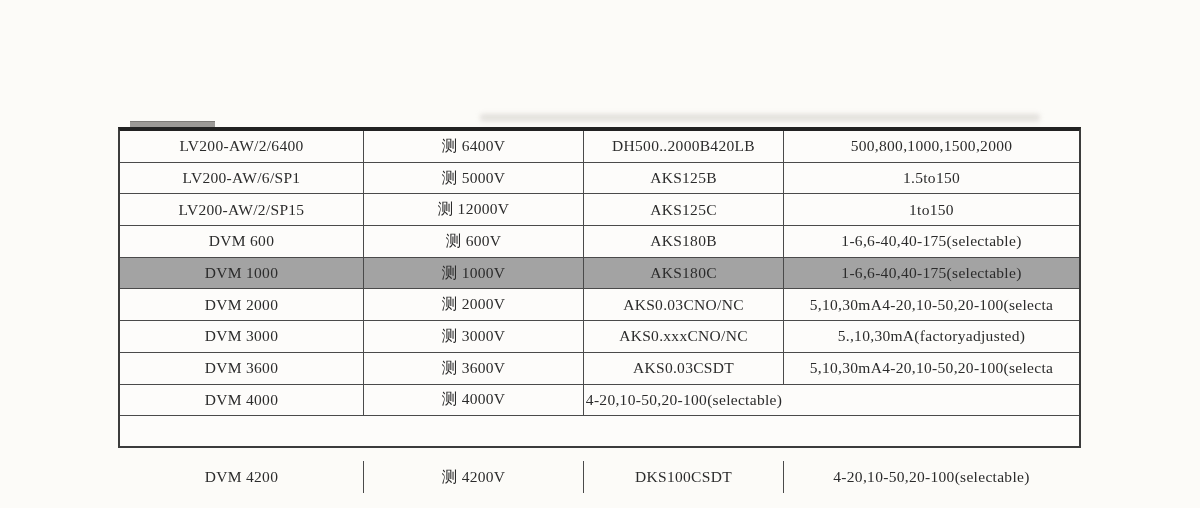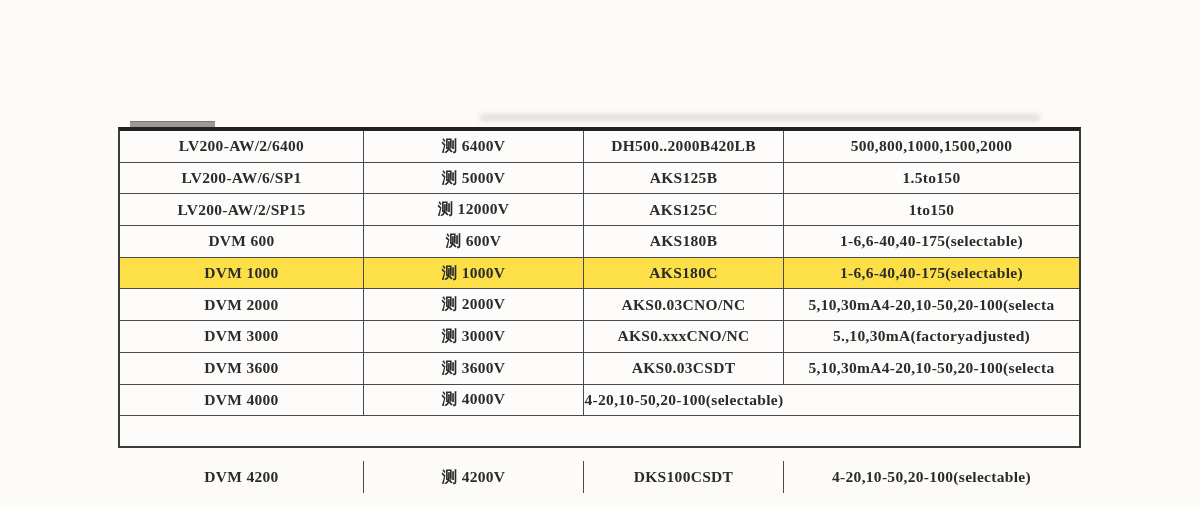--- a/index.html
+++ b/index.html
@@ -19,24 +19,23 @@
     border-right: 2px solid #3c3c3c;
     border-bottom: 2px solid #3c3c3c;
     border-top: 4px solid #222222;
     background: #fdfcfa;
   }
   .row {
     display: grid;
     grid-template-columns: 244px 220px 200px 295px;
     height: 31.7px;
     border-bottom: 1px solid #4a4a4a;
-    font-weight: bold;
   }
   .row:last-child { border-bottom: none; margin-top: 45px; }
-  .row.highlight { background: #fde047; }
+  .row.highlight { background: #a3a3a3; }
   .cell {
     display: flex;
     align-items: center;
     justify-content: center;
     border-right: 1px solid #4a4a4a;
     font-size: 15.5px;
     color: #2b2b2b;
     letter-spacing: 0.3px;
     white-space: nowrap;
     overflow: hidden;

